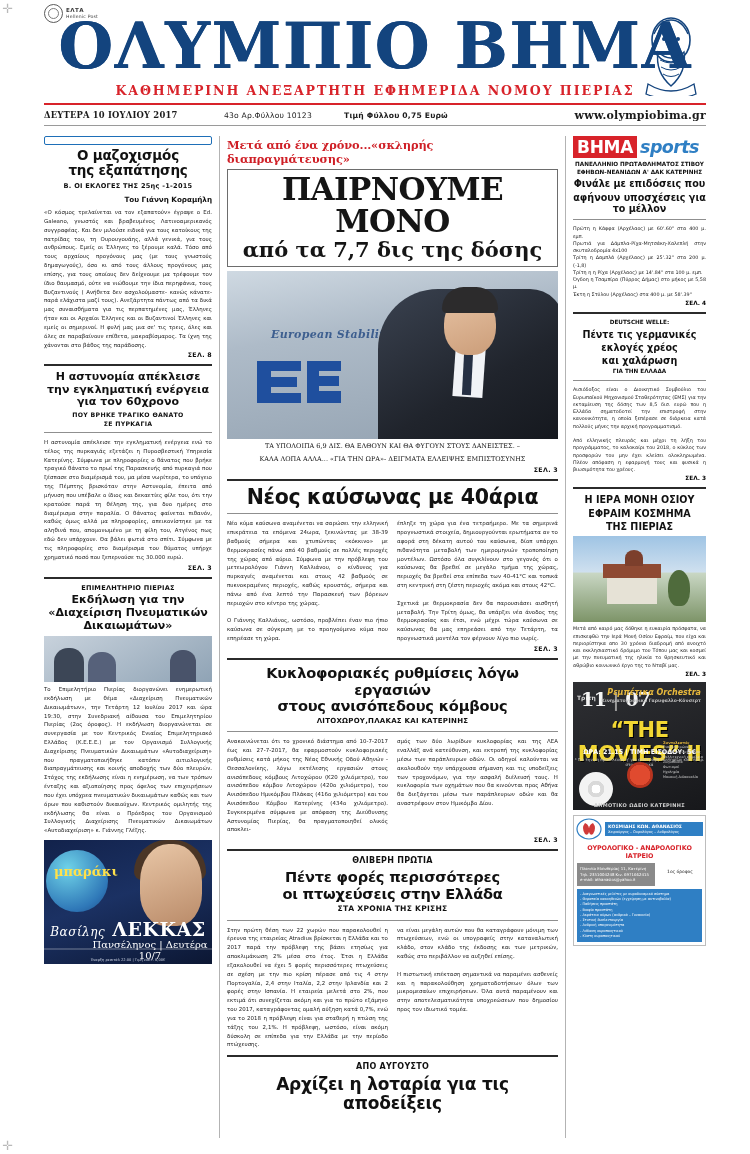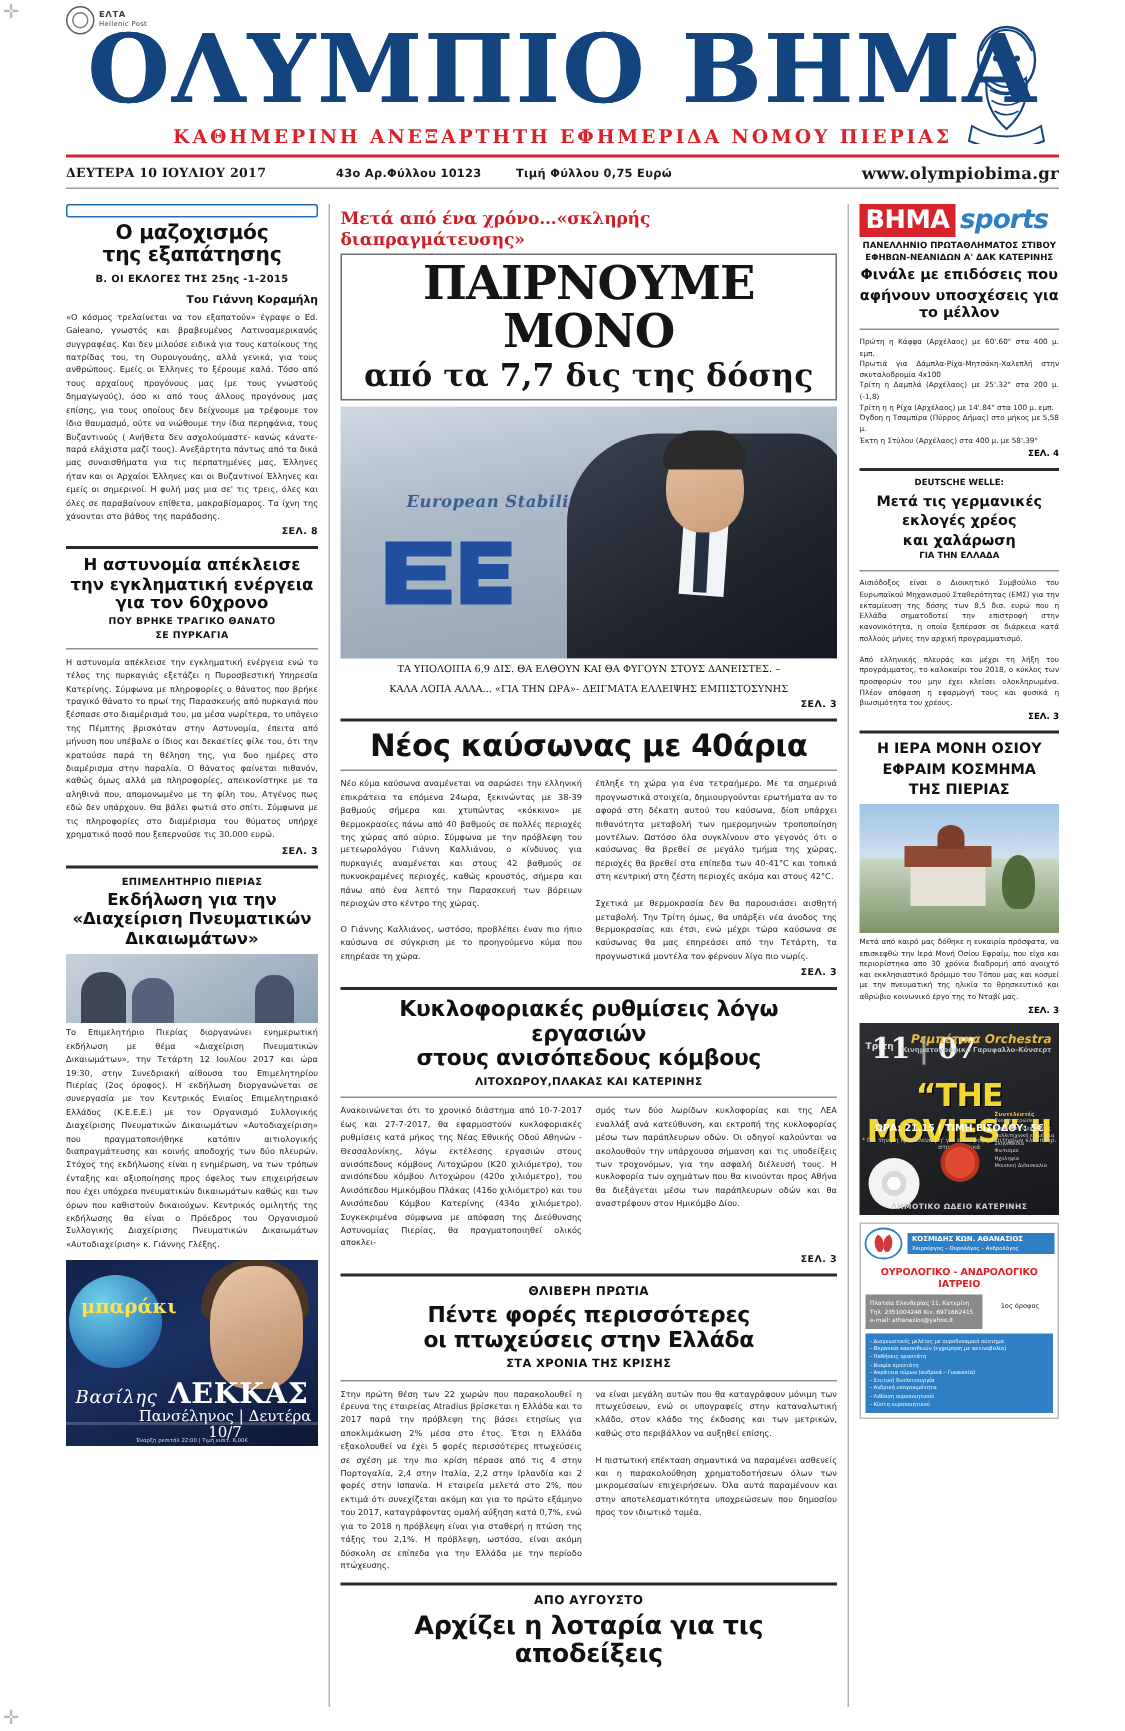--- a/index.html
+++ b/index.html
@@ -50,21 +50,21 @@
     letter-spacing: 1.9px;
     margin-top: 5px;
   }
   .red-rule { height: 2px; background: #d8232a; margin: 5px 44px 0 44px; }
   .infoline {
     display: flex; align-items: center; margin: 4px 44px 0 44px;
     font-family: "DejaVu Serif", serif;
     font-size: 8.4px; color: #1b1b1b; letter-spacing: .2px; justify-content: flex-end;
   }
   .infoline .d1 { width: 180px; font-weight: 700; }
-  .infoline .d2 { width: 120px; font-family: "DejaVu Sans", sans-serif; font-size:7.6px; font-weight:700; }
+  .infoline .d2 { width: 120px; font-family: "DejaVu Sans", sans-serif; font-size:7.6px; font-weight:400; }
   .infoline .d3 { flex: 1; font-family: "DejaVu Sans", sans-serif; font-size:7.6px; font-weight:700;}
   .infoline .d4 { width: 175px; text-align: right; font-size: 11px; font-weight: 700; }
   .grey-rule { height: 1px; background: #9a9a9a; margin: 3px 44px 0 44px; }
 
   
   .grid {
     position: absolute; left: 44px; top: 136px;
     width: 662px; height: 1002px;
     display: grid;
     grid-template-columns: 176px 346px 140px;
@@ -456,21 +456,21 @@
 Τρίτη η η Ρίχα (Αρχέλαος) με 14'.84" στα 100 μ. εμπ.
 Όγδοη η Τσαμπίρα (Πύρρος Δήμας) στο μήκος με 5,58 μ.
 Έκτη η Στύλου (Αρχέλαος) στα 400 μ. με 58'.39"</div>
         <div class="rc-sel">ΣΕΛ. 4</div>
       </div>
 
       <div class="hr-thick"></div>
 
       <div>
         <div class="rc-kicker">DEUTSCHE WELLE:</div>
-        <div class="rc-h">Μετά τις γερμανικές</div>
+        <div class="rc-h">Πέντε τις γερμανικές</div>
         <div class="rc-h">εκλογές χρέος</div>
         <div class="rc-h">και χαλάρωση</div>
         <div class="rc-kicker" style="margin-top:1px">ΓΙΑ ΤΗΝ ΕΛΛΑΔΑ</div>
         <div class="hr-thin"></div>
         <div class="rc-body" style="white-space:pre-line">Αισιόδοξος είναι ο Διοικητικό Συμβούλιο του Ευρωπαϊκού Μηχανισμού Σταθερότητας (ΕΜΣ) για την εκταμίευση της δόσης των 8,5 δισ. ευρώ που η Ελλάδα σηματοδοτεί την επιστροφή στην κανονικότητα, η οποία ξεπέρασε σε διάρκεια κατά πολλούς μήνες την αρχική προγραμματισμό.
 
 Από ελληνικής πλευράς και μέχρι τη λήξη του προγράμματος, το καλοκαίρι του 2018, ο κύκλος των προσφορών του μην έχει κλείσει ολοκληρωμένα. Πλέον απόφαση η εφαρμογή τους και φυσικά η βιωσιμότητα του χρέους.</div>
         <div class="rc-sel">ΣΕΛ. 3</div>
       </div>
 

